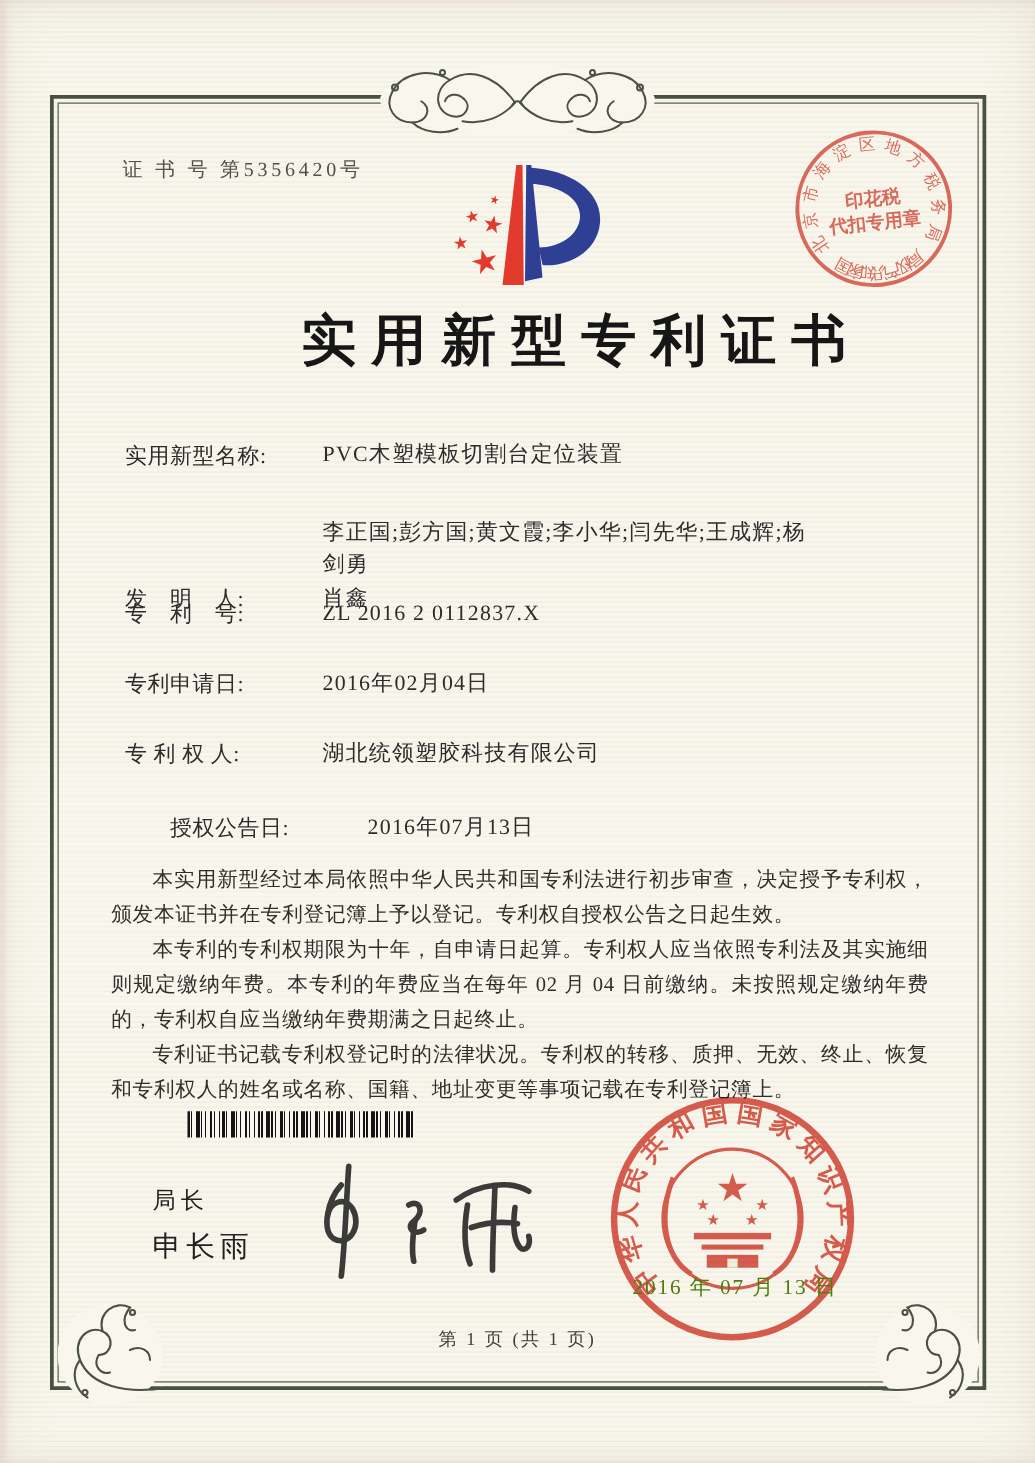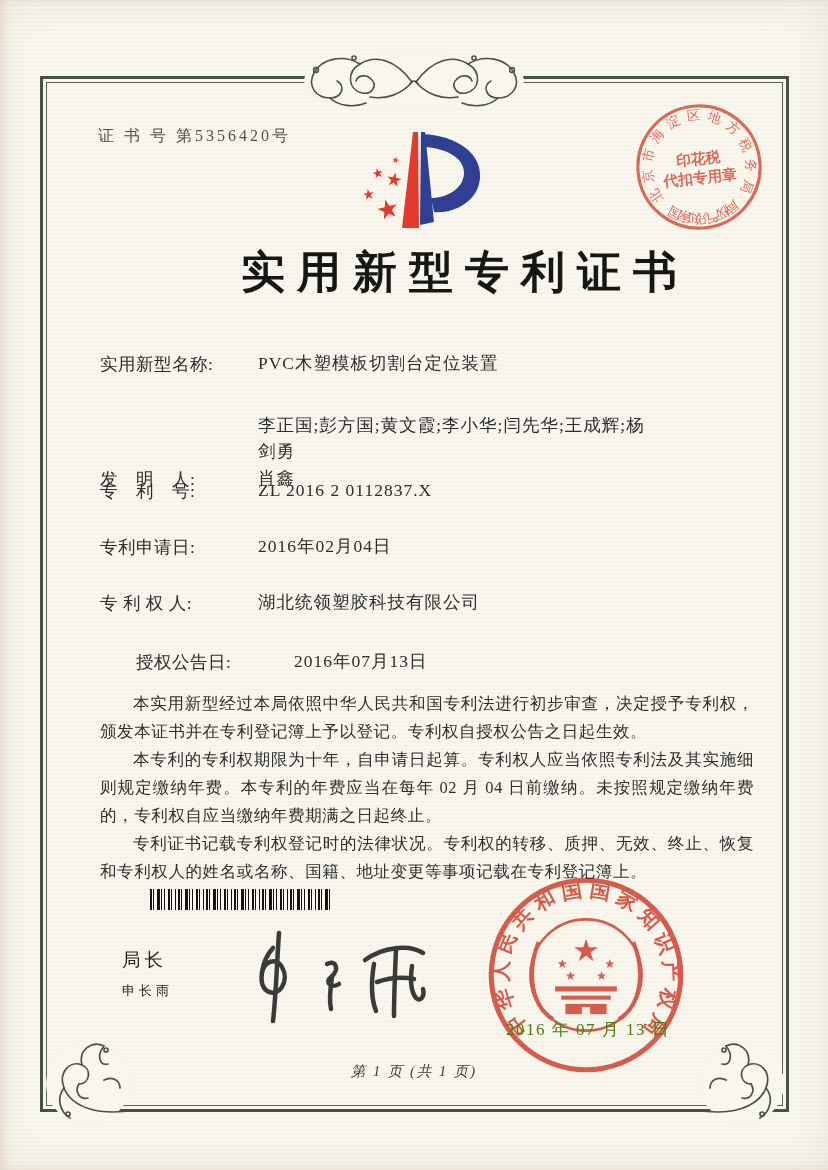--- a/index.html
+++ b/index.html
@@ -33,44 +33,44 @@
   .field-row{position:absolute;left:0;display:flex;align-items:flex-end;}
   .field-label{
     display:inline-block;width:158px;font-size:17.5px;color:#2c2c2c;flex:0 0 158px;
     letter-spacing:.5px;
   }
   .field-value{
     display:inline-block;font-size:17.5px;color:#2c2c2c;white-space:pre-line;
     letter-spacing:1px;line-height:1.5;
   }
   .paragraphs{
-    position:absolute;left:100px;top:690px;width:654px;color:#2e2e2c;
+    position:absolute;left:89px;top:690px;width:654px;color:#2e2e2c;
     font-size:16.5px;line-height:28px;text-align:justify;
   }
   .paragraphs p{margin:0;text-indent:2em;letter-spacing:.6px;}
   .barcode{
     position:absolute;left:150px;top:889px;width:182px;height:21px;
     background:repeating-linear-gradient(90deg,
       #141414 0 2px,#f9f7ed 2px 3px,#141414 3px 4px,#f9f7ed 4px 7px,
       #141414 7px 10px,#f9f7ed 10px 11px,#141414 11px 12px,#f9f7ed 12px 14px,
       #141414 14px 15px,#f9f7ed 15px 18px,#141414 18px 20px,#f9f7ed 20px 21px,
       #141414 21px 22px,#f9f7ed 22px 25px,#141414 25px 26px,#f9f7ed 26px 28px);
   }
   .commissioner-title{position:absolute;left:122px;top:947px;font-size:18.5px;color:#222;letter-spacing:4px;}
-  .commissioner-name{position:absolute;left:122px;top:982px;font-size:13px;color:#222;letter-spacing:4px;}
+  .commissioner-name{position:absolute;left:122px;top:982px;font-size:23px;color:#222;letter-spacing:4px;}
   .signature{position:absolute;left:243px;top:928px;width:195px;height:100px;}
   .seal-main{position:absolute;left:483px;top:872px;width:206px;height:206px;mix-blend-mode:multiply;}
   .seal-tax{position:absolute;left:620px;top:88px;width:158px;height:158px;transform:rotate(-6deg);mix-blend-mode:multiply;}
   .issue-date{
     position:absolute;left:506px;top:1018px;font-size:17px;color:#4d7c0f;
     letter-spacing:1.5px;z-index:5;
   }
   .footer{
     position:absolute;left:0;top:1062px;width:828px;text-align:center;
-    font-size:14.5px;color:#3c3c3a;letter-spacing:2px;font-style:italic;
+    font-size:14.5px;color:#3c3c3a;letter-spacing:2px;
   }
   svg text{font-family:"Liberation Serif","DejaVu Serif",serif;}
   .star{font-family:"DejaVu Sans",sans-serif;}
 </style>
 </head>
 <body>
 
 <div class="page">
 
   <div class="frame"></div>

